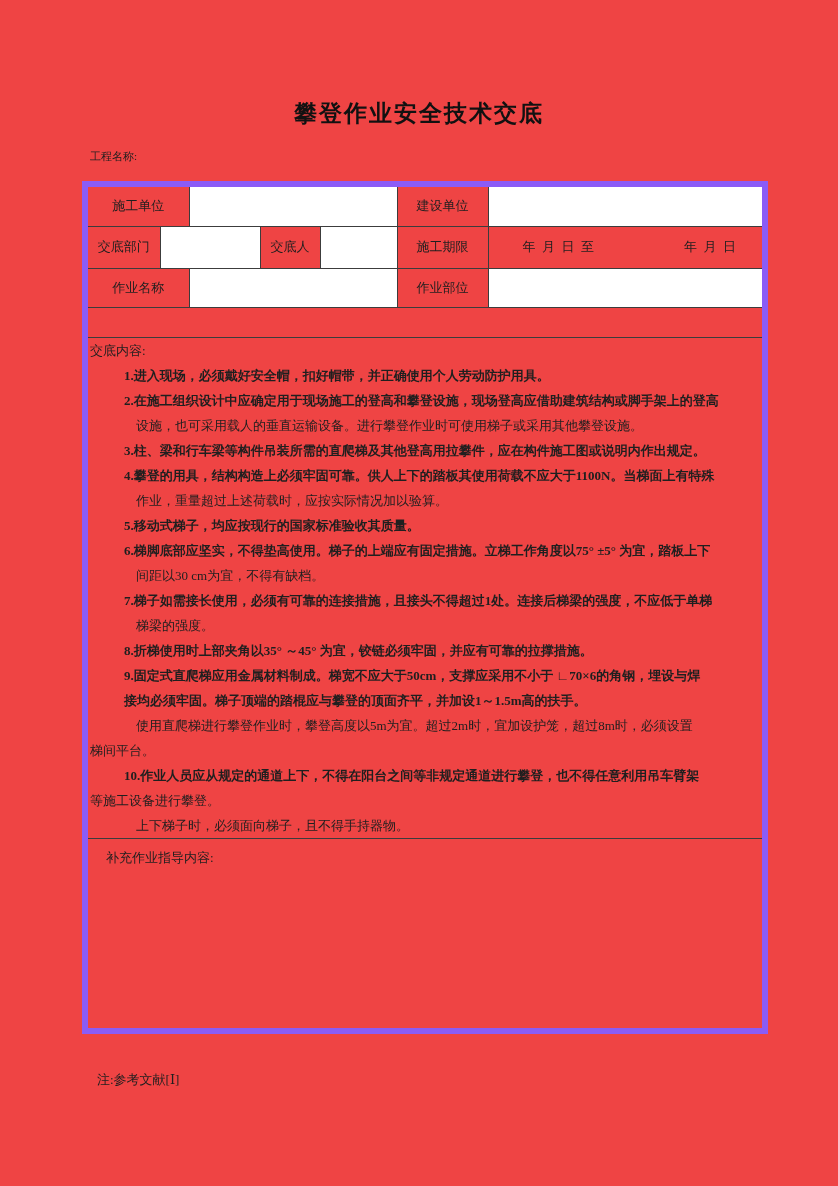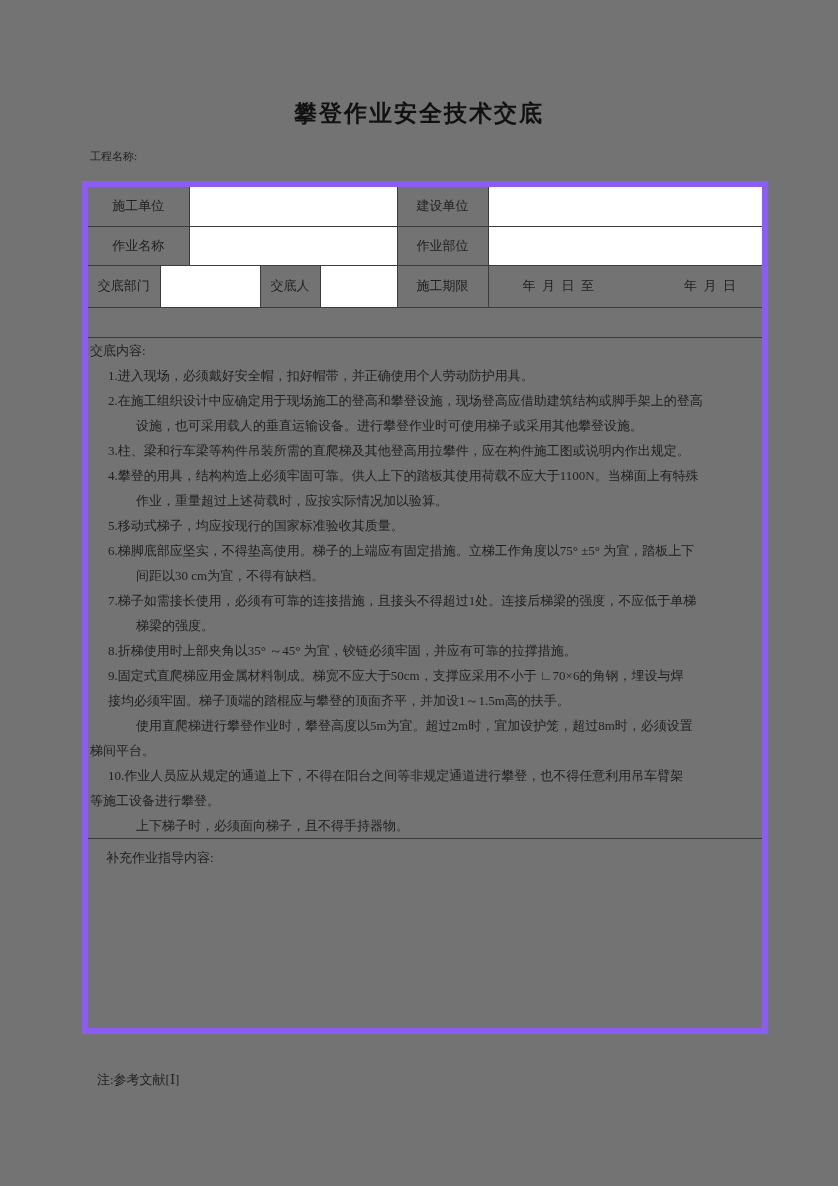--- a/index.html
+++ b/index.html
@@ -1,21 +1,21 @@
 <!DOCTYPE html>
 <html><head>
 <meta charset="utf-8">
 <style>
   * { margin: 0; padding: 0; box-sizing: border-box; }
   html, body { background: #e8e8e8; }
   .page {
     position: relative;
     width: 838px;
     height: 1186px;
-    background: #737373;
+    background: #ef4444;
     margin: 0 auto;
     font-family: "Liberation Serif", "DejaVu Serif", serif;
     color: #1f1f1f;
     overflow: hidden;
   }
   .doc-title {
     position: absolute;
     left: 0; right: 0;
     top: 98px;
     text-align: center;
@@ -59,21 +59,21 @@
   }
   td.contentcell { vertical-align: top; padding: 0; }
   td.suppcell { vertical-align: top; padding: 10px 0 0 18px; }
   .cl {
     height: 25px;
     line-height: 25px;
     white-space: pre;
     font-size: 13px;
   }
   .i0 { padding-left: 2px; }
-  .i1 { padding-left: 20px; }
+  .i1 { padding-left: 36px; font-weight: bold; }
   .i2 { padding-left: 48px; }
   .footnote {
     position: absolute;
     left: 97px;
     top: 1071px;
     font-size: 13px;
   }
 </style>
 </head>
 <body>
@@ -96,39 +96,39 @@
     </colgroup>
 
     <tbody>
         <tr style="height:42px">
       <td class="lbl" colspan="2">施工单位</td>
       <td class="val" colspan="3"></td>
       <td class="lbl">建设单位</td>
       <td class="val"></td>
     </tr>
 
-    <tr style="height:39px">
-      <td class="lbl" colspan="2">作业名称</td>
-      <td class="val" colspan="3"></td>
-      <td class="lbl">作业部位</td>
-      <td class="val"></td>
-    </tr>
-
     <tr style="height:42px">
       <td class="lbl">交底部门</td>
       <td class="val" colspan="2"></td>
       <td class="lbl">交底人</td>
       <td class="val"></td>
       <td class="lbl">施工期限</td>
       <td class="dates">
         <div class="dates-inner">
           <span>年  月  日  至</span>
           <span>年  月  日</span>
         </div>
       </td>
+    </tr>
+
+    <tr style="height:39px">
+      <td class="lbl" colspan="2">作业名称</td>
+      <td class="val" colspan="3"></td>
+      <td class="lbl">作业部位</td>
+      <td class="val"></td>
     </tr>
 
 
     <tr style="height:30px">
       <td colspan="7"></td>
     </tr>
 
     <tr style="height:500px">
       <td class="contentcell" colspan="7">
         <div class="cl i0">交底内容:</div>

